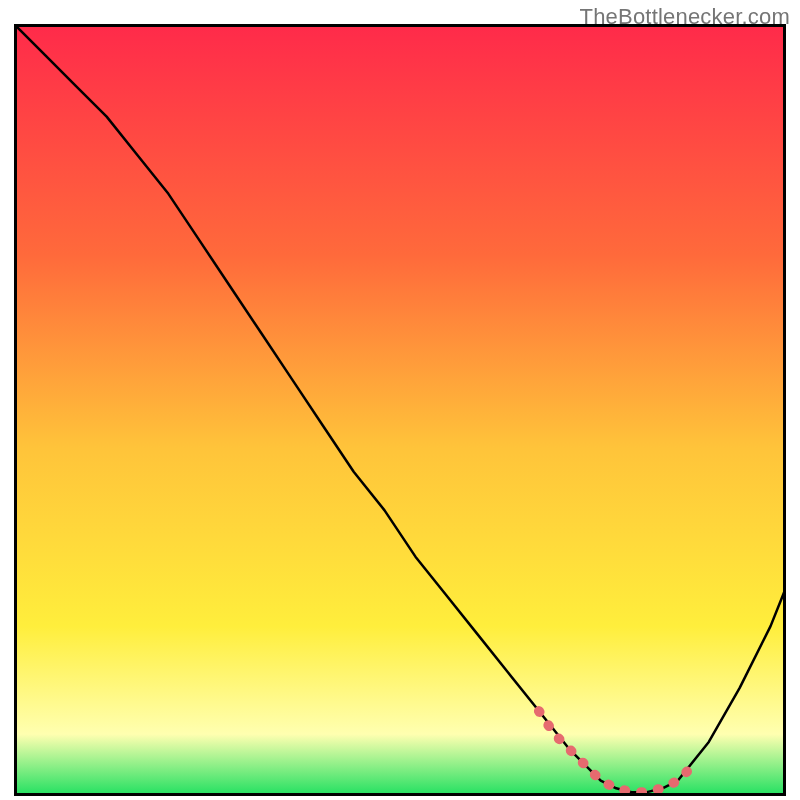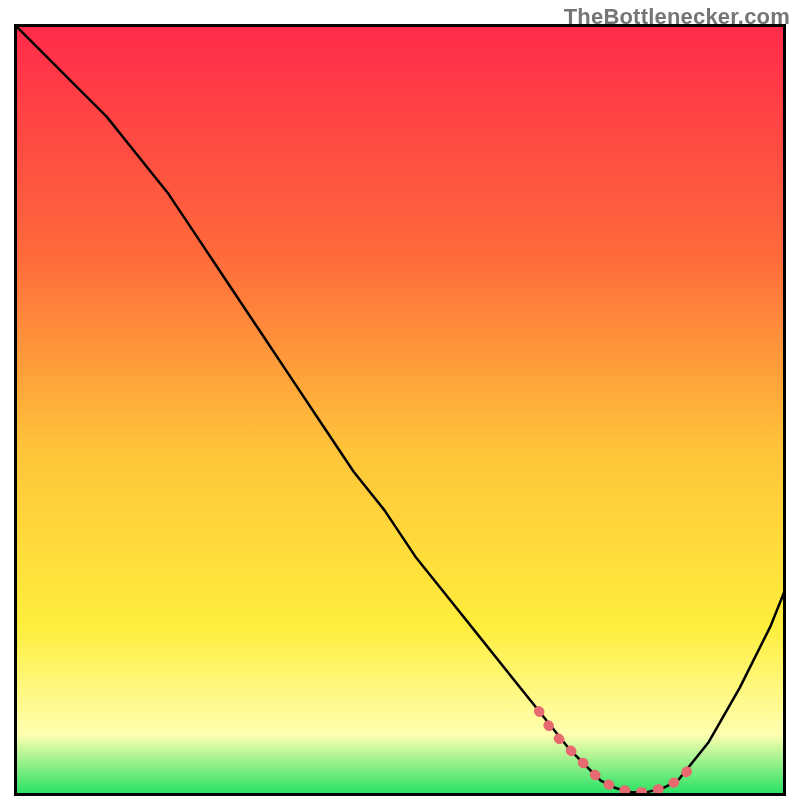--- a/index.html
+++ b/index.html
@@ -14,21 +14,21 @@
   .canvas {
     position: relative;
     width: 800px;
     height: 800px;
   }
   .attribution {
     position: absolute;
     top: 4px;
     right: 10px;
     font-size: 22px;
-    font-weight: 700;
+    font-weight: 400;
     color: #757575;
     letter-spacing: 0.2px;
     z-index: 10;
   }
   .plot-frame {
     position: absolute;
     left: 14px;
     top: 24px;
     width: 772px;
     height: 772px;

